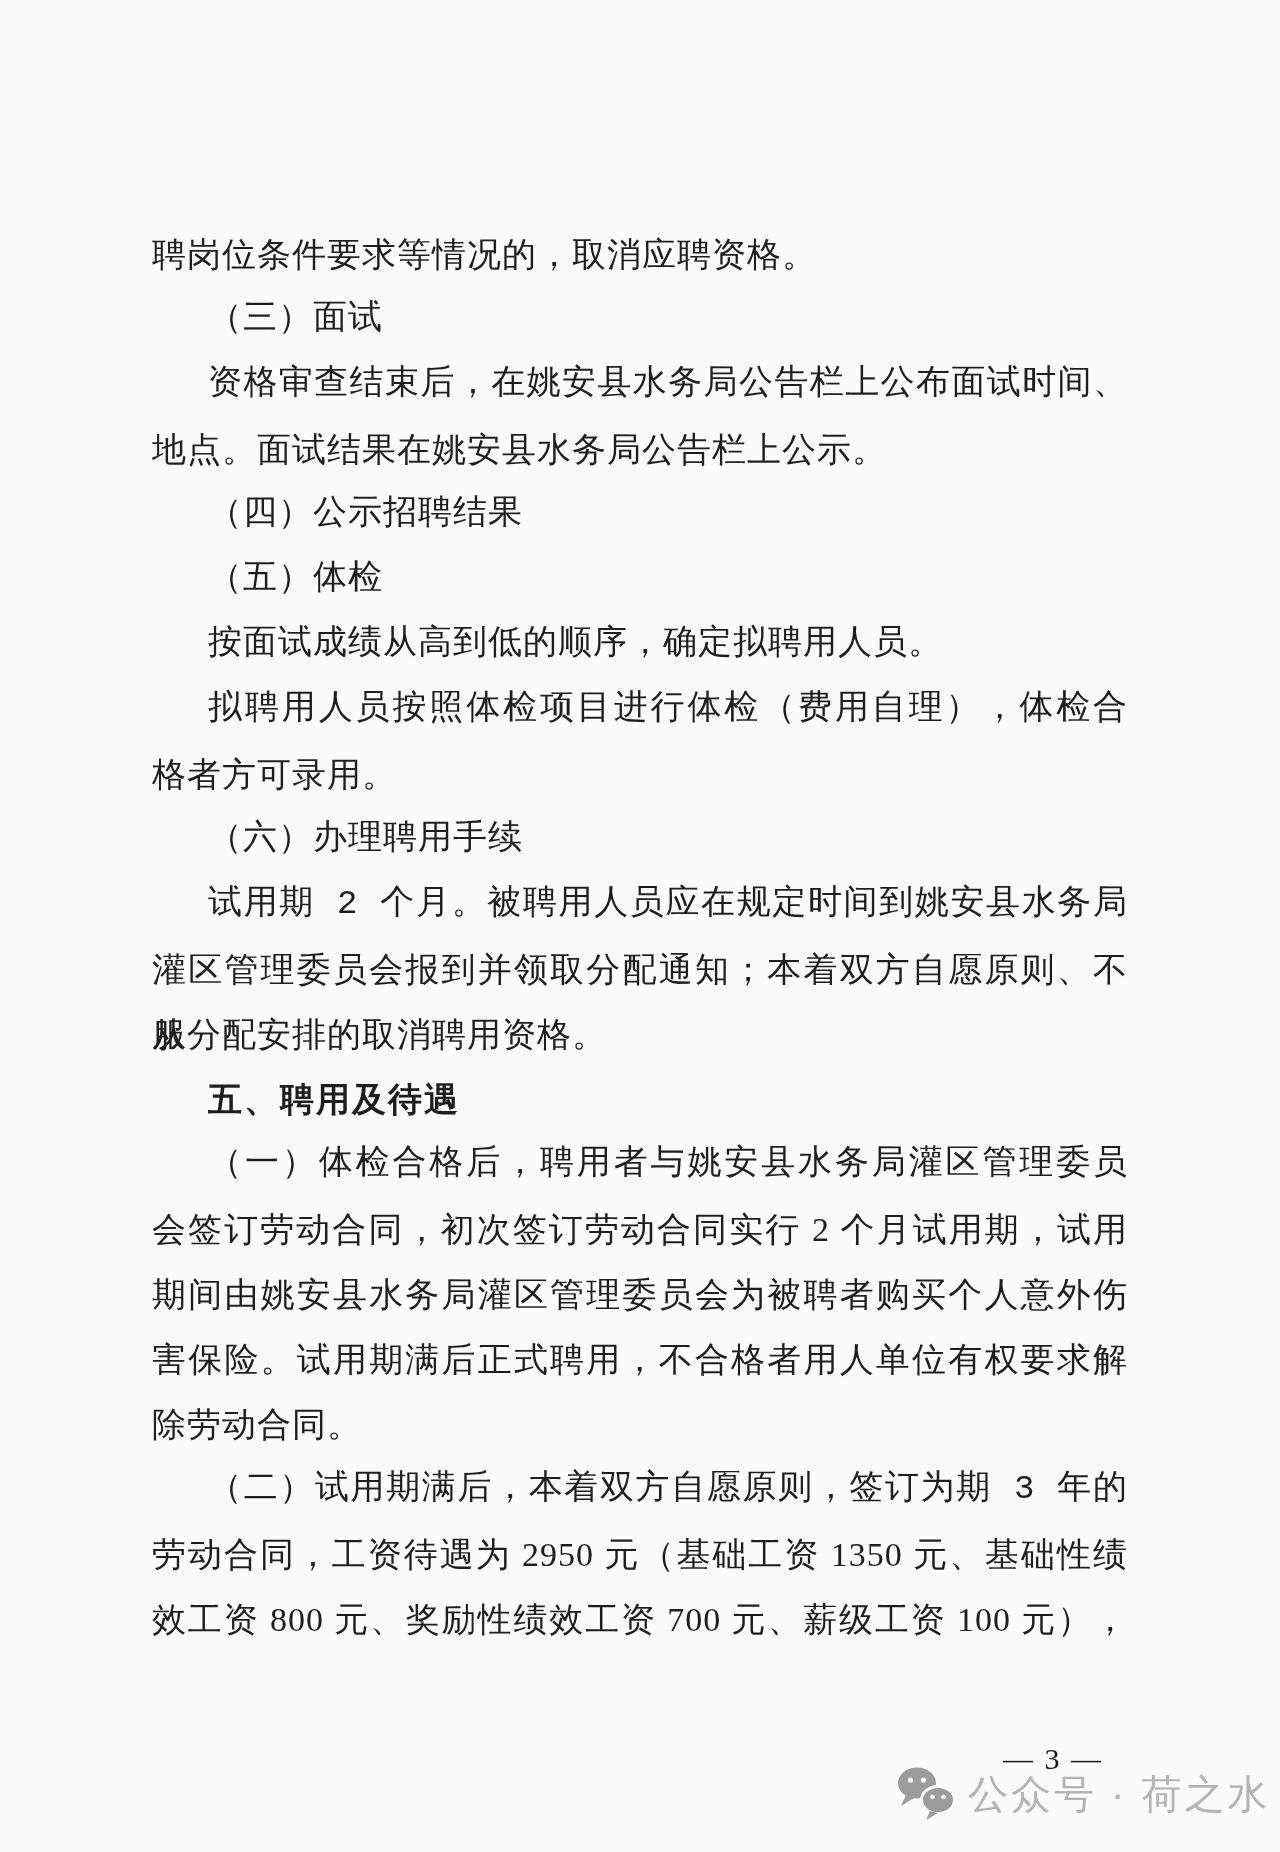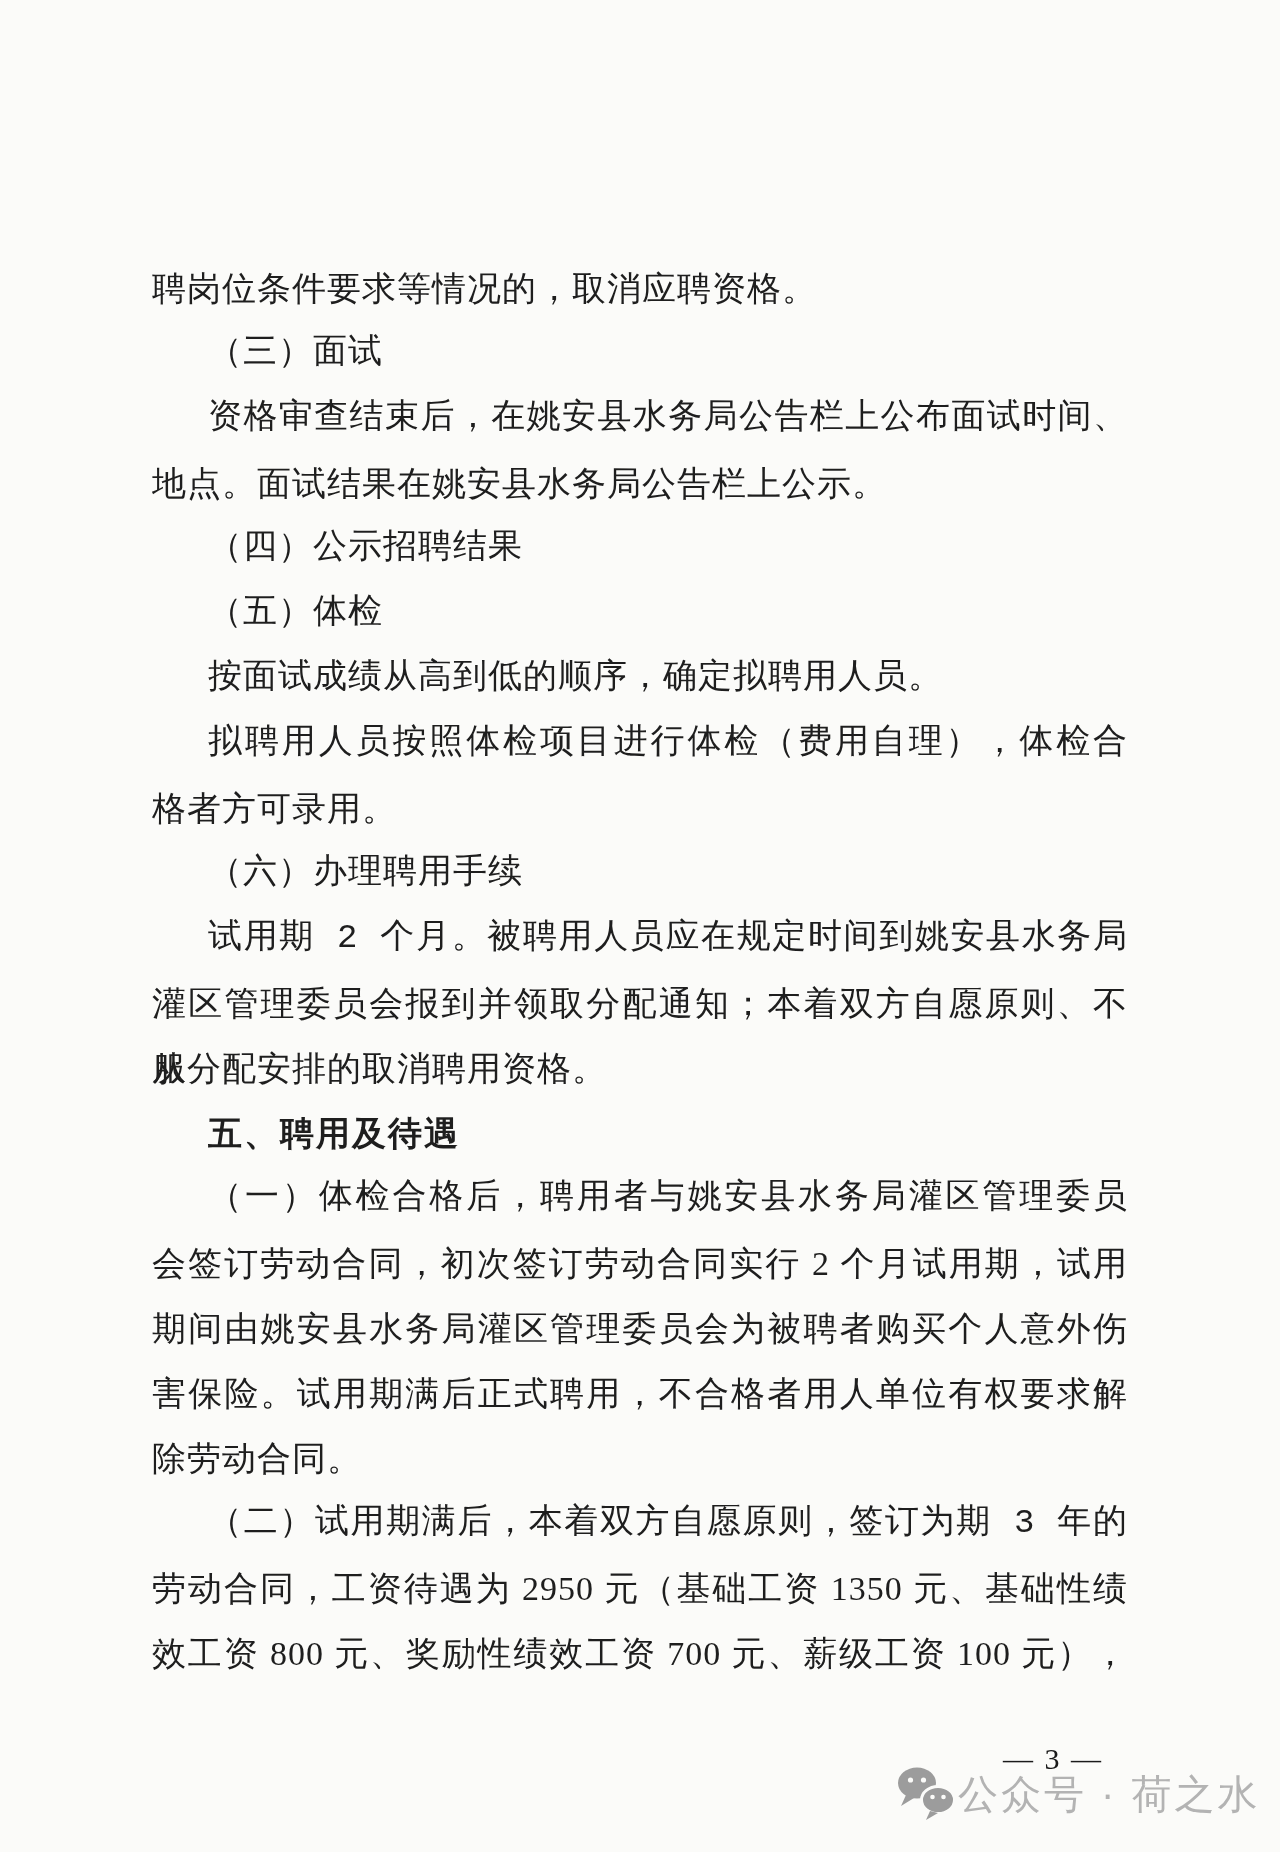--- a/index.html
+++ b/index.html
@@ -10,21 +10,21 @@
   }
   .page{
     position:relative;
     width:1280px;height:1852px;
     background:#fbfbf9;
     overflow:hidden;
     color:#1e1e1e;
   }
   .doc-body{
     position:absolute;
-    left:152px;top:256px;
+    left:152px;top:222px;
     width:976px;
   }
   .line{
     height:65px;
     line-height:65px;
     font-size:34px;
     letter-spacing:1px;
     color:#1e1e1e;
     text-align:justify;
     text-align-last:justify;
@@ -54,20 +54,21 @@
     letter-spacing:2px;
     color:#1a1a1a;
     text-align:center;
     white-space:nowrap;
   }
   .watermark{
     position:absolute;
     left:896px;top:1766px;
     display:flex;
     align-items:center;
+    gap:10px;
     text-align:center;
   }
   .watermark-icon{
     width:62px;height:56px;
     flex:0 0 auto;
   }
   .watermark-text{
     font-size:40px;
     color:#b3b3b3;
     letter-spacing:3px;

